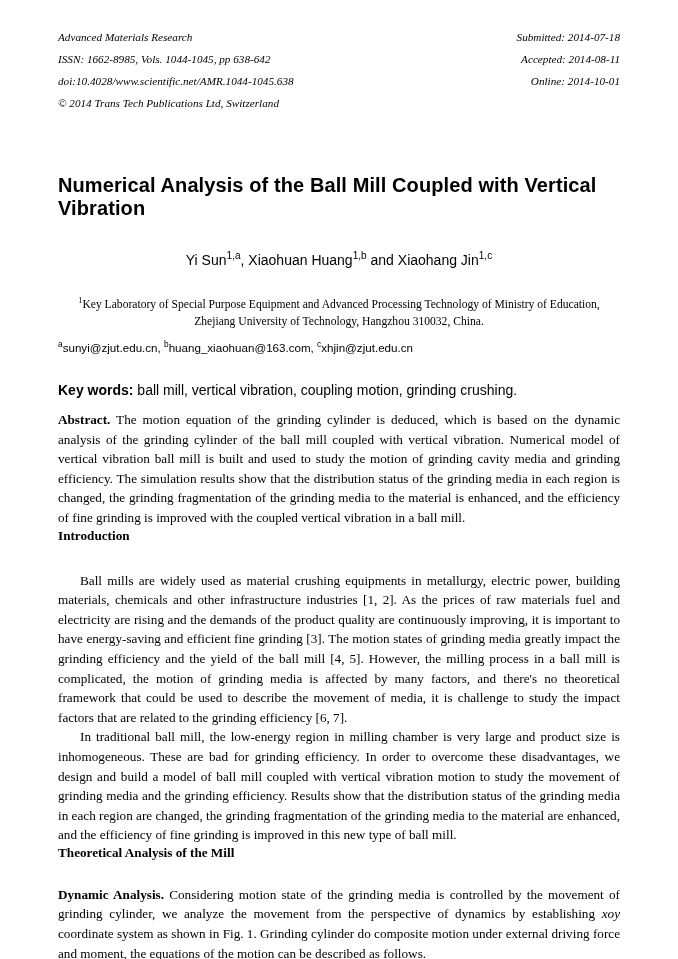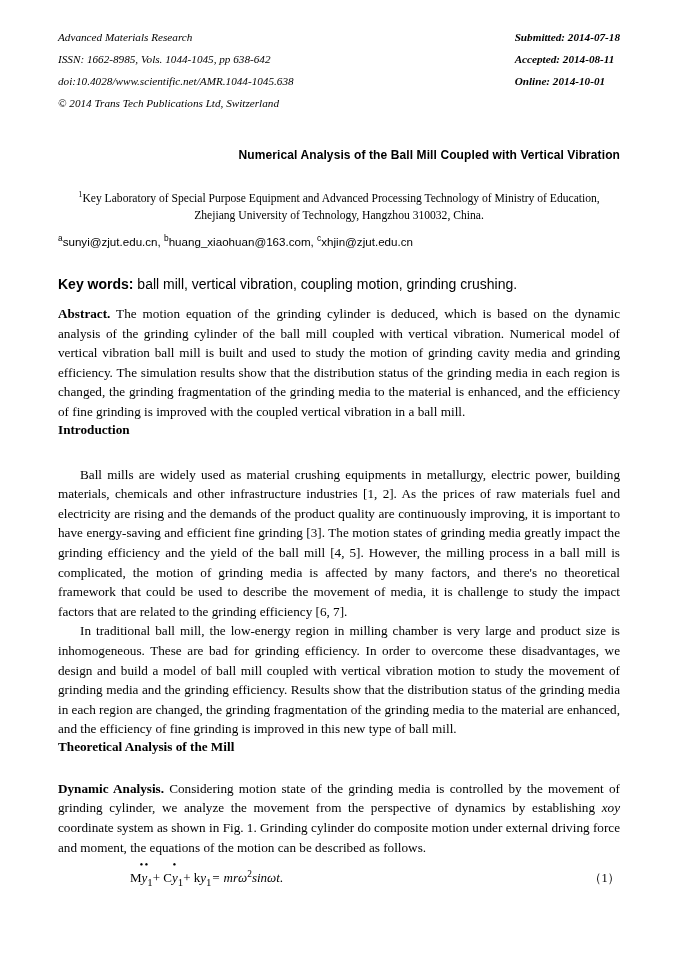--- a/index.html
+++ b/index.html
@@ -24,29 +24,28 @@
     display: flex;
     justify-content: space-between;
     font-style: italic;
     font-size: 11.2px;
     line-height: 22px;
   }
   .header-left, .header-right {
     white-space: pre-line;
   }
   .header-right {
-    text-align: left;
-    font-weight: bold;
+    text-align: right;
   }
   .title {
-    text-align: right;
+    text-align: left;
     font-family: "Liberation Sans", sans-serif;
     font-weight: bold;
-    font-size: 12px;
-    margin-top: 34px;
+    font-size: 20px;
+    margin-top: 60px;
     letter-spacing: 0.1px;
   }
   .authors {
     text-align: center;
     font-family: "Liberation Sans", sans-serif;
     font-size: 14px;
     margin-top: 32px;
   }
   .affil {
     text-align: center;
@@ -148,20 +147,23 @@
 ISSN: 1662-8985, Vols. 1044-1045, pp 638-642
 doi:10.4028/www.scientific.net/AMR.1044-1045.638
 © 2014 Trans Tech Publications Ltd, Switzerland</div>
     <div class="header-right">Submitted: 2014-07-18
 Accepted: 2014-08-11
 Online: 2014-10-01</div>
   </div>
 
   <div class="title">Numerical Analysis of the Ball Mill Coupled with Vertical Vibration</div>
 
+  <div class="authors">
+    <span>Yi Sun</span><sup>1,a</sup><span>, </span><span>Xiaohuan Huang</span><sup>1,b</sup><span> and </span><span>Xiaohang Jin</span><sup>1,c</sup>
+  </div>
 
   <div class="affil">
     <sup>1</sup><span>Key Laboratory of Special Purpose Equipment and Advanced Processing Technology of Ministry of Education, Zhejiang University of Technology, Hangzhou 310032, China.</span>
   </div>
 
   <div class="emails">
     <sup>a</sup><span>sunyi@zjut.edu.cn, </span><sup>b</sup><span>huang_xiaohuan@163.com, </span><sup>c</sup><span>xhjin@zjut.edu.cn</span>
   </div>
 
   <div class="keywords">

